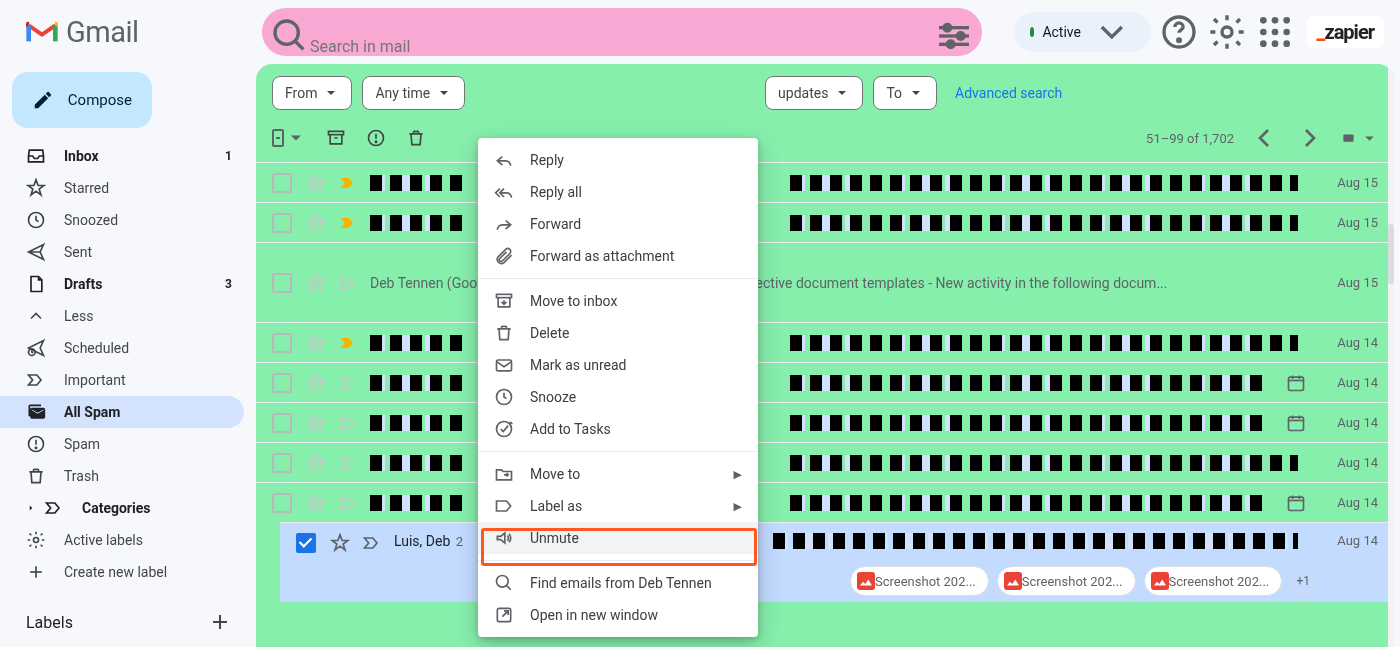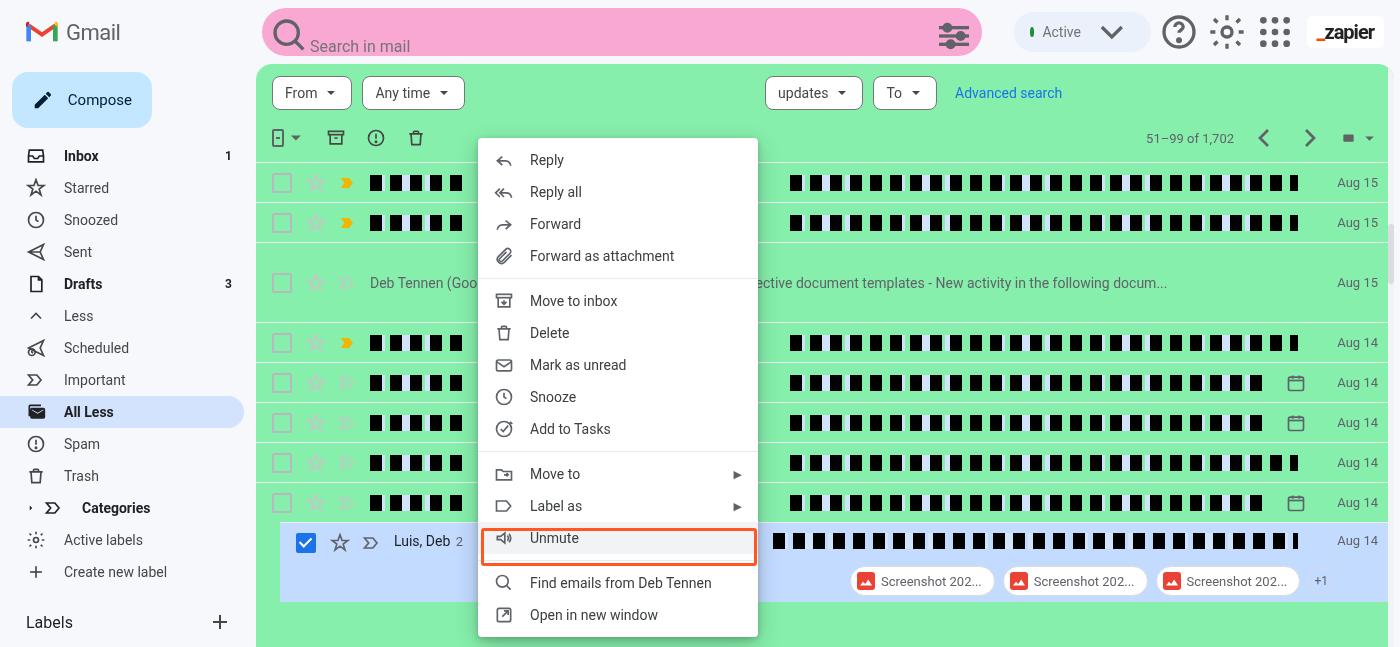--- a/index.html
+++ b/index.html
@@ -3,32 +3,32 @@
 <meta charset="utf-8">
 <style>
   * { box-sizing: border-box; margin: 0; padding: 0; font-family: 'Google Sans', Roboto, Arial, sans-serif; }
   body { background:#f6f8fc; width:1400px; height:647px; overflow:hidden; position:relative; color:#202124; }
 
   
   .header { display:flex; align-items:center; height:64px; padding:0 16px; gap:8px; }
   .logo-area { display:flex; align-items:center; width:238px; gap:8px; padding-left:10px; }
   .gmail-logo { display:flex; align-items:center; gap:8px; }
   .gmail-m { width:32px; height:24px; position:relative; }
-  .gmail-text { font-size:22px; color:#5f6368; letter-spacing:-0.5px; }
+  .gmail-text { font-size:29px; color:#5f6368; letter-spacing:-0.5px; }
 
   .search-wrap { flex:1; max-width:720px; }
   .search-bar { background:#f9a8d4; border-radius:28px; height:48px; display:flex; align-items:flex-end; padding:0 8px; }
   .search-bar .s-icon { width:40px; height:40px; display:flex; align-items:center; justify-content:center; color:#5f6368; }
   .search-bar input { flex:1; border:none; background:transparent; font-size:16px; color:#5f6368; outline:none; }
   .search-bar .tune { width:40px; height:40px; display:flex; align-items:center; justify-content:center; color:#5f6368; cursor:pointer; }
 
   .header-right { display:flex; align-items:center; gap:8px; margin-left:auto; }
   .status-chip { background:#eaf1fb; border-radius:20px; height:40px; padding:0 16px; display:flex; align-items:center; gap:8px; cursor:pointer; }
   .status-dot { width:10px; height:10px; background:#1e8e3e; border-radius:50%; }
-  .status-chip span { font-size:14px; color:#737373; }
+  .status-chip span { font-size:14px; color:#0f172a; }
   .hicon { width:40px; height:40px; display:flex; align-items:center; justify-content:center; color:#5f6368; cursor:pointer; border-radius:50%; }
   .zapier { background:#fff; border-radius:6px; padding:4px 10px; margin-left:4px; }
   .zapier-text { font-family:Arial; font-weight:700; font-size:20px; letter-spacing:-1px; }
   .zapier-underscore { color:#ff4a00; font-weight:900; }
 
   
   .sidebar { position:absolute; top:64px; left:0; width:256px; padding:8px 0; }
   .compose { margin:0 0 12px 12px; background:#c2e7ff; border-radius:16px; height:56px; width:140px; display:flex; align-items:center; gap:14px; padding:0 20px; cursor:pointer; font-size:15px; color:#001d35; }
   .nav-item { display:flex; align-items:center; height:32px; padding:0 12px 0 26px; border-radius:0 16px 16px 0; margin-right:12px; cursor:pointer; font-size:14px; color:#202124; gap:18px; }
   .nav-item.bold { font-weight:700; }
@@ -69,21 +69,21 @@
   .row .imp { width:20px; height:20px; margin-right:12px; cursor:pointer; flex-shrink:0; }
   .sender { width:200px; color:#5f6368; white-space:nowrap; overflow:hidden; text-overflow:ellipsis; flex-shrink:0; }
   .row .redact { flex:1; height:16px; background-image:repeating-linear-gradient(90deg,#000 0 12px,transparent 12px 20px),repeating-linear-gradient(90deg,transparent 0 5px,#d2e3fc 5px 15px,transparent 15px 25px); background-size:auto; background-position:0 0,0 0; margin-right:20px; }
   .row .redact.short { max-width:100px; }
   .subject-text { color:#5f6368; white-space:nowrap; overflow:hidden; text-overflow:ellipsis; flex:1; margin-right:16px; }
   .date { width:60px; text-align:right; color:#5f6368; font-size:13px; flex-shrink:0; }
   .cal-icon { width:20px; height:20px; margin-right:12px; color:#5f6368; flex-shrink:0; }
   .sender-count { color:#5f6368; font-size:13px; margin-left:2px; }
 
   .attachments { position:absolute; left:570px; bottom:6px; display:flex; gap:8px; align-items:center; }
-  .att-chip { border:1px solid #dadce0; border-radius:16px; height:30px; padding:0 12px 0 6px; display:flex; align-items:center; gap:6px; font-size:13px; color:#5f6368; background:#fff; cursor:pointer; }
+  .att-chip { border:1px solid #dadce0; border-radius:16px; height:30px; padding:0 12px 0 6px; display:flex; align-items:center; gap:0; font-size:13px; color:#5f6368; background:#fff; cursor:pointer; }
   .att-img { width:18px; height:18px; background:#ea4335; border-radius:3px; display:flex; align-items:center; justify-content:center; }
   .att-more { border:1px solid #dadce0; border-radius:50%; width:26px; height:26px; display:flex; align-items:center; justify-content:center; font-size:12px; color:#5f6368; cursor:pointer; }
 
   
   .ctx-menu { position:absolute; left:478px; top:138px; width:280px; background:#fff; border-radius:4px; box-shadow:0 2px 6px rgba(0,0,0,0.2),0 8px 24px rgba(0,0,0,0.2); padding:6px 0; z-index:100; }
   .ctx-item { display:flex; align-items:center; height:32px; padding:0 16px; gap:16px; font-size:14px; color:#3c4043; cursor:pointer; position:relative; }
   .ctx-item.highlighted { background:#f1f3f4; }
   .ctx-sep { height:1px; background:#e8eaed; margin:6px 0; }
   .ctx-icon { width:20px; height:20px; display:flex; align-items:center; justify-content:center; color:#5f6368; flex-shrink:0; }
   .ctx-arrow { margin-left:auto; color:#5f6368; font-size:11px; }
@@ -250,21 +250,21 @@
         </svg>
       </span>
     <span>Important</span>
   </div>
   <div class="nav-item active">
     <span class="nav-icon">
         <svg viewBox="0 0 24 24" fill="currentColor">
           <path d="M21 7H7a2 2 0 00-2 2v9a2 2 0 002 2h14a2 2 0 002-2V9a2 2 0 00-2-2zm0 3l-7 4-7-4V9l7 4 7-4v1zM3 7V5a2 2 0 012-2h13v2H5v12H3V7z"></path>
         </svg>
       </span>
-    <span>All Less</span>
+    <span>All Spam</span>
   </div>
   <div class="nav-item">
     <span class="nav-icon">
         <svg viewBox="0 0 24 24" fill="none" stroke="currentColor" stroke-width="2">
           <circle cx="12" cy="12" r="9"></circle>
           <line x1="12" y1="7" x2="12" y2="13"></line>
           <circle cx="12" cy="16.5" r="0.8" fill="currentColor"></circle>
         </svg>
       </span>
     <span>Spam</span>

